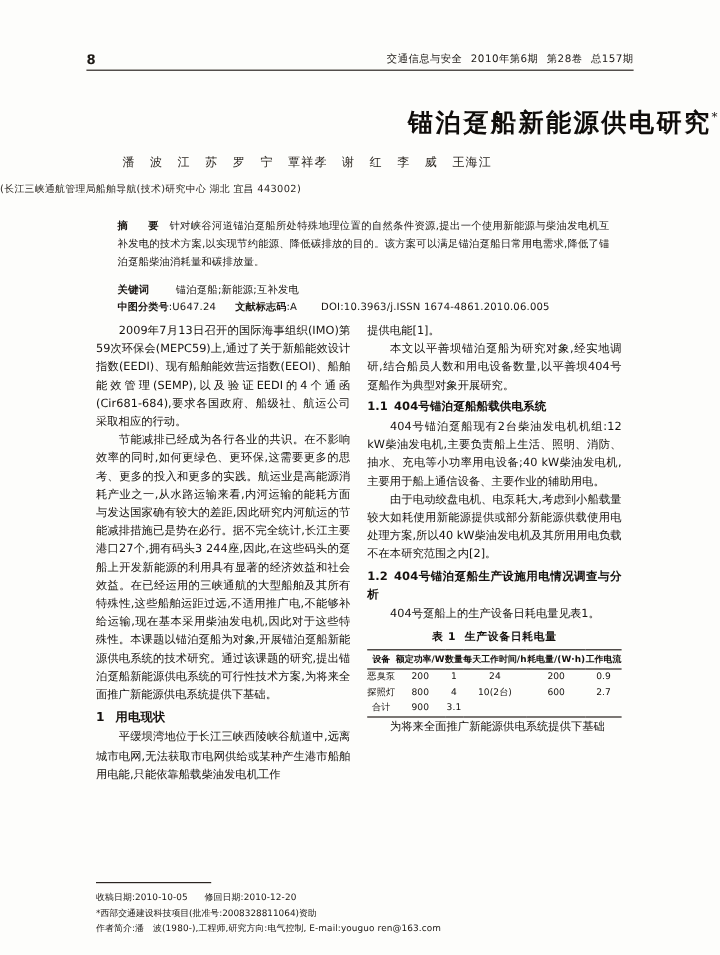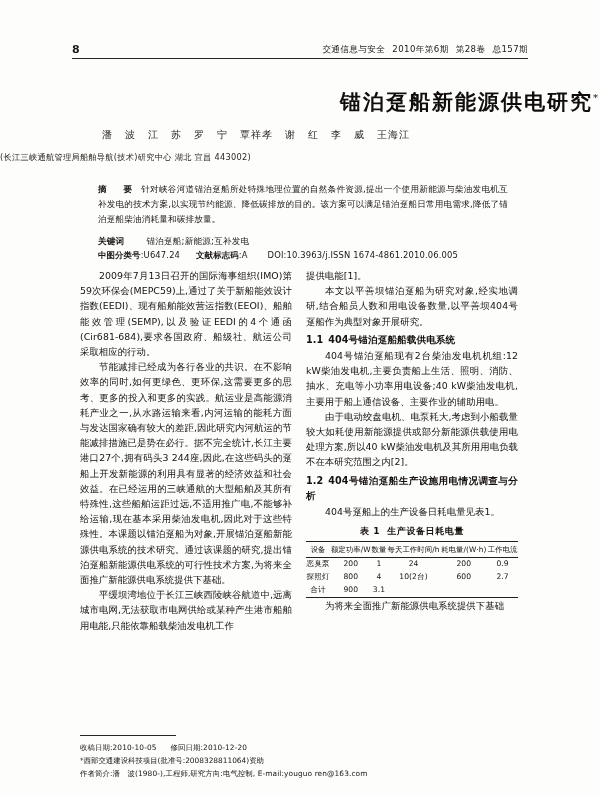--- a/index.html
+++ b/index.html
@@ -181,21 +181,21 @@
     color: #15110e;
   }
   table.dataset th,
   table.dataset td {
     text-align: center;
     padding: 1.5px 0;
     vertical-align: middle;
     font-weight: normal;
   }
   table.dataset thead th {
-    font-weight: normal;
+    font-weight: bold;
     font-size: 7.4px;
     line-height: 9.5px;
     border-top: 1.2px solid #26201c;
     border-bottom: 0.8px solid #26201c;
     padding: 2.5px 0;
   }
   table.dataset tbody tr:last-child td {
     border-bottom: 1.2px solid #26201c;
   }
   table.dataset td.name { letter-spacing: 0.2px; }
@@ -250,20 +250,21 @@
     <span class="lbl">关键词</span><span>锚泊趸船;新能源;互补发电</span>
   </div>
 
   <div class="clc">
     <b>中图分类号</b>:<span>U647.24</span><span class="gap"></span><b>文献标志码</b>:<span>A</span><span class="gap2"></span><span>DOI</span>:<span>10.3963/j.ISSN 1674-4861.2010.06.005</span>
   </div>
 
   <div class="col col-left">
     <p>2009年7月13日召开的国际海事组织(IMO)第59次环保会(MEPC59)上,通过了关于新船能效设计指数(EEDI)、现有船舶能效营运指数(EEOI)、船舶能效管理(SEMP),以及验证EEDI的4个通函(Cir681-684),要求各国政府、船级社、航运公司采取相应的行动。</p>
     <p>节能减排已经成为各行各业的共识。在不影响效率的同时,如何更绿色、更环保,这需要更多的思考、更多的投入和更多的实践。航运业是高能源消耗产业之一,从水路运输来看,内河运输的能耗方面与发达国家确有较大的差距,因此研究内河航运的节能减排措施已是势在必行。据不完全统计,长江主要港口27个,拥有码头3 244座,因此,在这些码头的趸船上开发新能源的利用具有显著的经济效益和社会效益。在已经运用的三峡通航的大型船舶及其所有特殊性,这些船舶运距过远,不适用推广电,不能够补给运输,现在基本采用柴油发电机,因此对于这些特殊性。本课题以锚泊趸船为对象,开展锚泊趸船新能源供电系统的技术研究。通过该课题的研究,提出锚泊趸船新能源供电系统的可行性技术方案,为将来全面推广新能源供电系统提供下基础。</p>
+    <h2><span class="num">1</span><span>用电现状</span></h2>
     <p>平缓坝湾地位于长江三峡西陵峡谷航道中,远离城市电网,无法获取市电网供给或某种产生港市船舶用电能,只能依靠船载柴油发电机工作</p>
   </div>
 
   <div class="col col-right">
     <p class="noind">提供电能[1]。</p>
     <p>本文以平善坝锚泊趸船为研究对象,经实地调研,结合船员人数和用电设备数量,以平善坝404号趸船作为典型对象开展研究。</p>
 
     <h3><span class="num">1.1</span><span>404号锚泊趸船船载供电系统</span></h3>
     <p>404号锚泊趸船现有2台柴油发电机机组:12 kW柴油发电机,主要负责船上生活、照明、消防、抽水、充电等小功率用电设备;40 kW柴油发电机,主要用于船上通信设备、主要作业的辅助用电。</p>
     <p>由于电动绞盘电机、电泵耗大,考虑到小船载量较大如耗使用新能源提供或部分新能源供载使用电处理方案,所以40 kW柴油发电机及其所用用电负载不在本研究范围之内[2]。</p>

